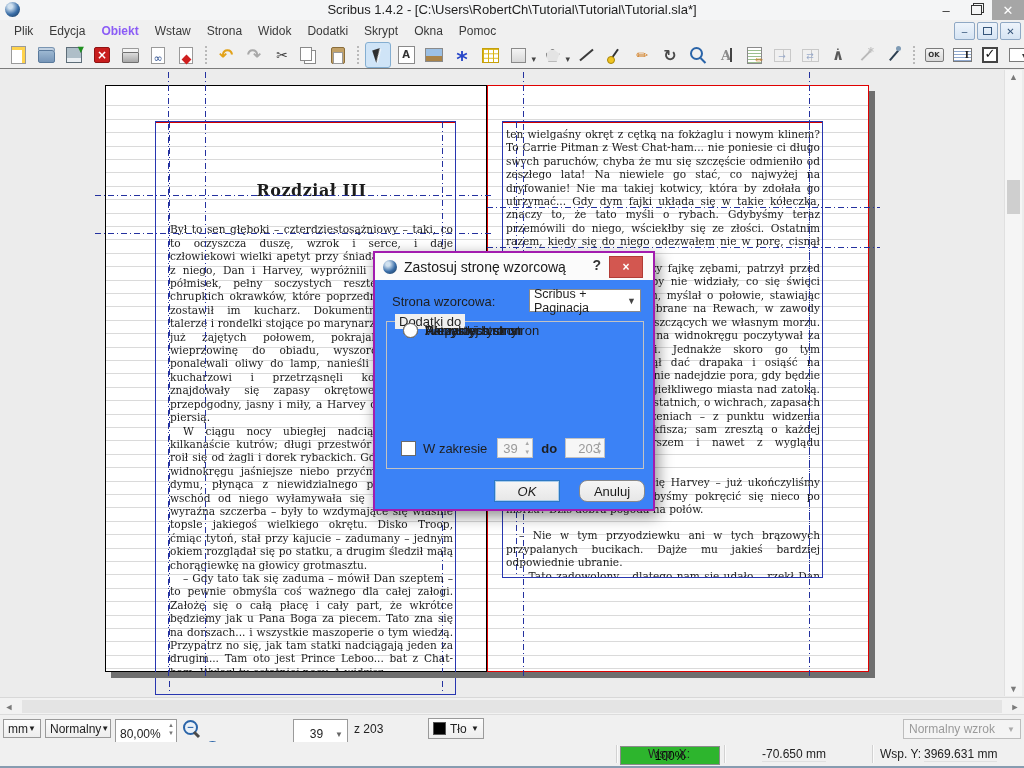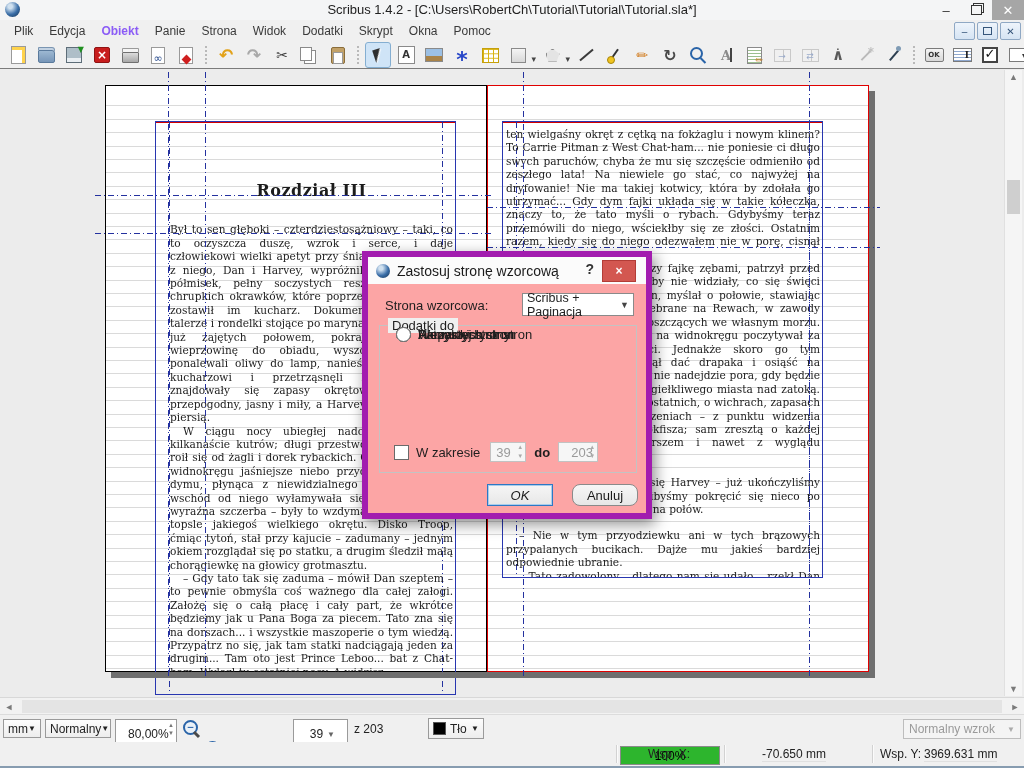--- a/index.html
+++ b/index.html
@@ -147,22 +147,22 @@
   .para.gap{margin-top:13px;}
 
   
   .vscroll{position:absolute;right:2px;top:1px;width:17px;height:626px;background:#f5f5f5;border-left:1px solid #e0e0e0;}
   .vthumb{position:absolute;left:2px;top:110px;width:13px;height:34px;background:#cfcfcf;}
   .sarrow{position:absolute;color:#7a7a7a;font-size:9px;width:17px;text-align:center;}
   .hscroll{position:absolute;left:0;top:628px;width:1024px;height:17px;background:#f2f2f2;border-top:1px solid #d8d8d8;}
   .hthumb{position:absolute;left:22px;top:2px;width:980px;height:13px;background:#e4e4e4;}
 
   
-  .dialog{position:absolute;left:362px;top:251px;width:278px;height:256px;background:#fca5a5;
-          border:6px solid #a21caf;box-shadow:3px 5px 14px rgba(0,0,0,.45);z-index:50;font-size:13px;}
+  .dialog{position:absolute;left:373px;top:251px;width:278px;height:256px;background:#3b82f6;
+          border:2px solid #a21caf;box-shadow:3px 5px 14px rgba(0,0,0,.45);z-index:50;font-size:13px;}
   .dlg-title{position:absolute;left:0;top:0;right:0;height:27px;background:#fbfbfb;display:flex;align-items:center;}
   .dlg-ico{width:14px;height:14px;border-radius:50%;margin:0 7px 0 8px;
            background:radial-gradient(circle at 35% 30%,#cfe0ef 15%,#3a6ea8 55%,#14304e 100%);}
   .dlg-title-text{font-size:14px;color:#1a1a1a;}
   .dlg-help{position:absolute;right:52px;top:4px;font-weight:bold;font-size:14px;color:#333;}
   .dlg-close{position:absolute;right:10px;top:3px;width:32px;height:20px;background:#d35750;border:1px solid #b23c36;
              color:#fff;font-weight:bold;font-size:12px;display:flex;align-items:center;justify-content:center;}
   .dlg-row-label{position:absolute;left:17px;top:41px;}
   .combo{position:absolute;background:#fff;border:1px solid #8a8a8a;display:flex;align-items:center;
          padding:0 4px;box-sizing:border-box;}
@@ -182,21 +182,21 @@
   .btn{position:absolute;top:227px;height:22px;background:linear-gradient(#f6f6f6,#e7e7e7);border:1px solid #8a8a8a;
        display:flex;align-items:center;justify-content:center;font-size:13px;color:#1a1a1a;box-sizing:border-box;}
   .btn-ok{left:119px;width:66px;border:1px solid #2d78c4;box-shadow:0 0 0 1px #a9cdec inset;font-style:italic;}
   .btn-cancel{left:204px;width:66px;border-radius:8px;}
 
   
   .status1{position:absolute;left:0;top:714px;width:1024px;height:28px;background:#f0f0f0;border-top:1px solid #dcdcdc;}
   .status2{position:absolute;left:0;top:742px;width:1024px;height:24px;background:#f0f0f0;}
   .sb{position:absolute;box-sizing:border-box;display:flex;align-items:center;font-size:12px;color:#222;}
   .sb-combo{background:linear-gradient(#fdfdfd,#ededed);border:1px solid #9a9a9a;padding:0 4px;height:19px;}
-  .sb-field{background:#fff;border:1px solid #9a9a9a;padding:0 12px;height:30px;}
+  .sb-field{background:#fff;border:1px solid #9a9a9a;padding:0 4px;height:30px;}
   .mag{position:relative;width:20px;height:21px;}
   .mag::before{position:absolute;left:2px;top:2px;width:11px;height:11px;border:2px solid #2a64a8;border-radius:50%;
       font:bold 9px/11px "DejaVu Sans",sans-serif;color:#2a64a8;text-align:center;background:#eaf1f8;}
   .mag::after{content:"";position:absolute;width:3px;height:7px;background:#4a4a4a;transform:rotate(-45deg);bottom:1px;right:3px;}
   [data-name="zoom-out-button"]::before{content:"−";}
   [data-name="zoom-default-button"]::before{content:"1";}
   [data-name="zoom-in-button"]::before{content:"+";}
   .layer-sq{width:11px;height:11px;background:#000;border:1px solid #555;margin-right:4px;}
   .sb-disabled{background:#f4f4f4;border:1px solid #bdbdbd;color:#9a9a9a;}
   .progress{position:absolute;left:620px;top:4px;width:98px;height:17px;background:#2db52d;border:1px solid #8a8a8a;
@@ -218,21 +218,21 @@
         <i></i>
       </div>
     <div class="cap-btn cap-close" data-name="close-button">✕</div>
   </div>
 
   <div class="menubar" data-name="menu-bar">
     <div style="display:flex;">
       <span class="mi" data-name="menu-item-plik">Plik</span>
         <span class="mi" data-name="menu-item-edycja">Edycja</span>
         <span class="mi bold" data-name="menu-item-obiekt">Obiekt</span>
-        <span class="mi" data-name="menu-item-wstaw">Panie</span>
+        <span class="mi" data-name="menu-item-wstaw">Wstaw</span>
         <span class="mi" data-name="menu-item-strona">Strona</span>
         <span class="mi" data-name="menu-item-widok">Widok</span>
         <span class="mi" data-name="menu-item-dodatki">Dodatki</span>
         <span class="mi" data-name="menu-item-skrypt">Skrypt</span>
         <span class="mi" data-name="menu-item-okna">Okna</span>
         <span class="mi" data-name="menu-item-pomoc">Pomoc</span>
     </div>
     <div class="mdi" data-name="mdi-window-controls">
       <span class="mb" data-name="mdi-minimize-button">–</span>
       <span class="mb" data-name="mdi-restore-button">

